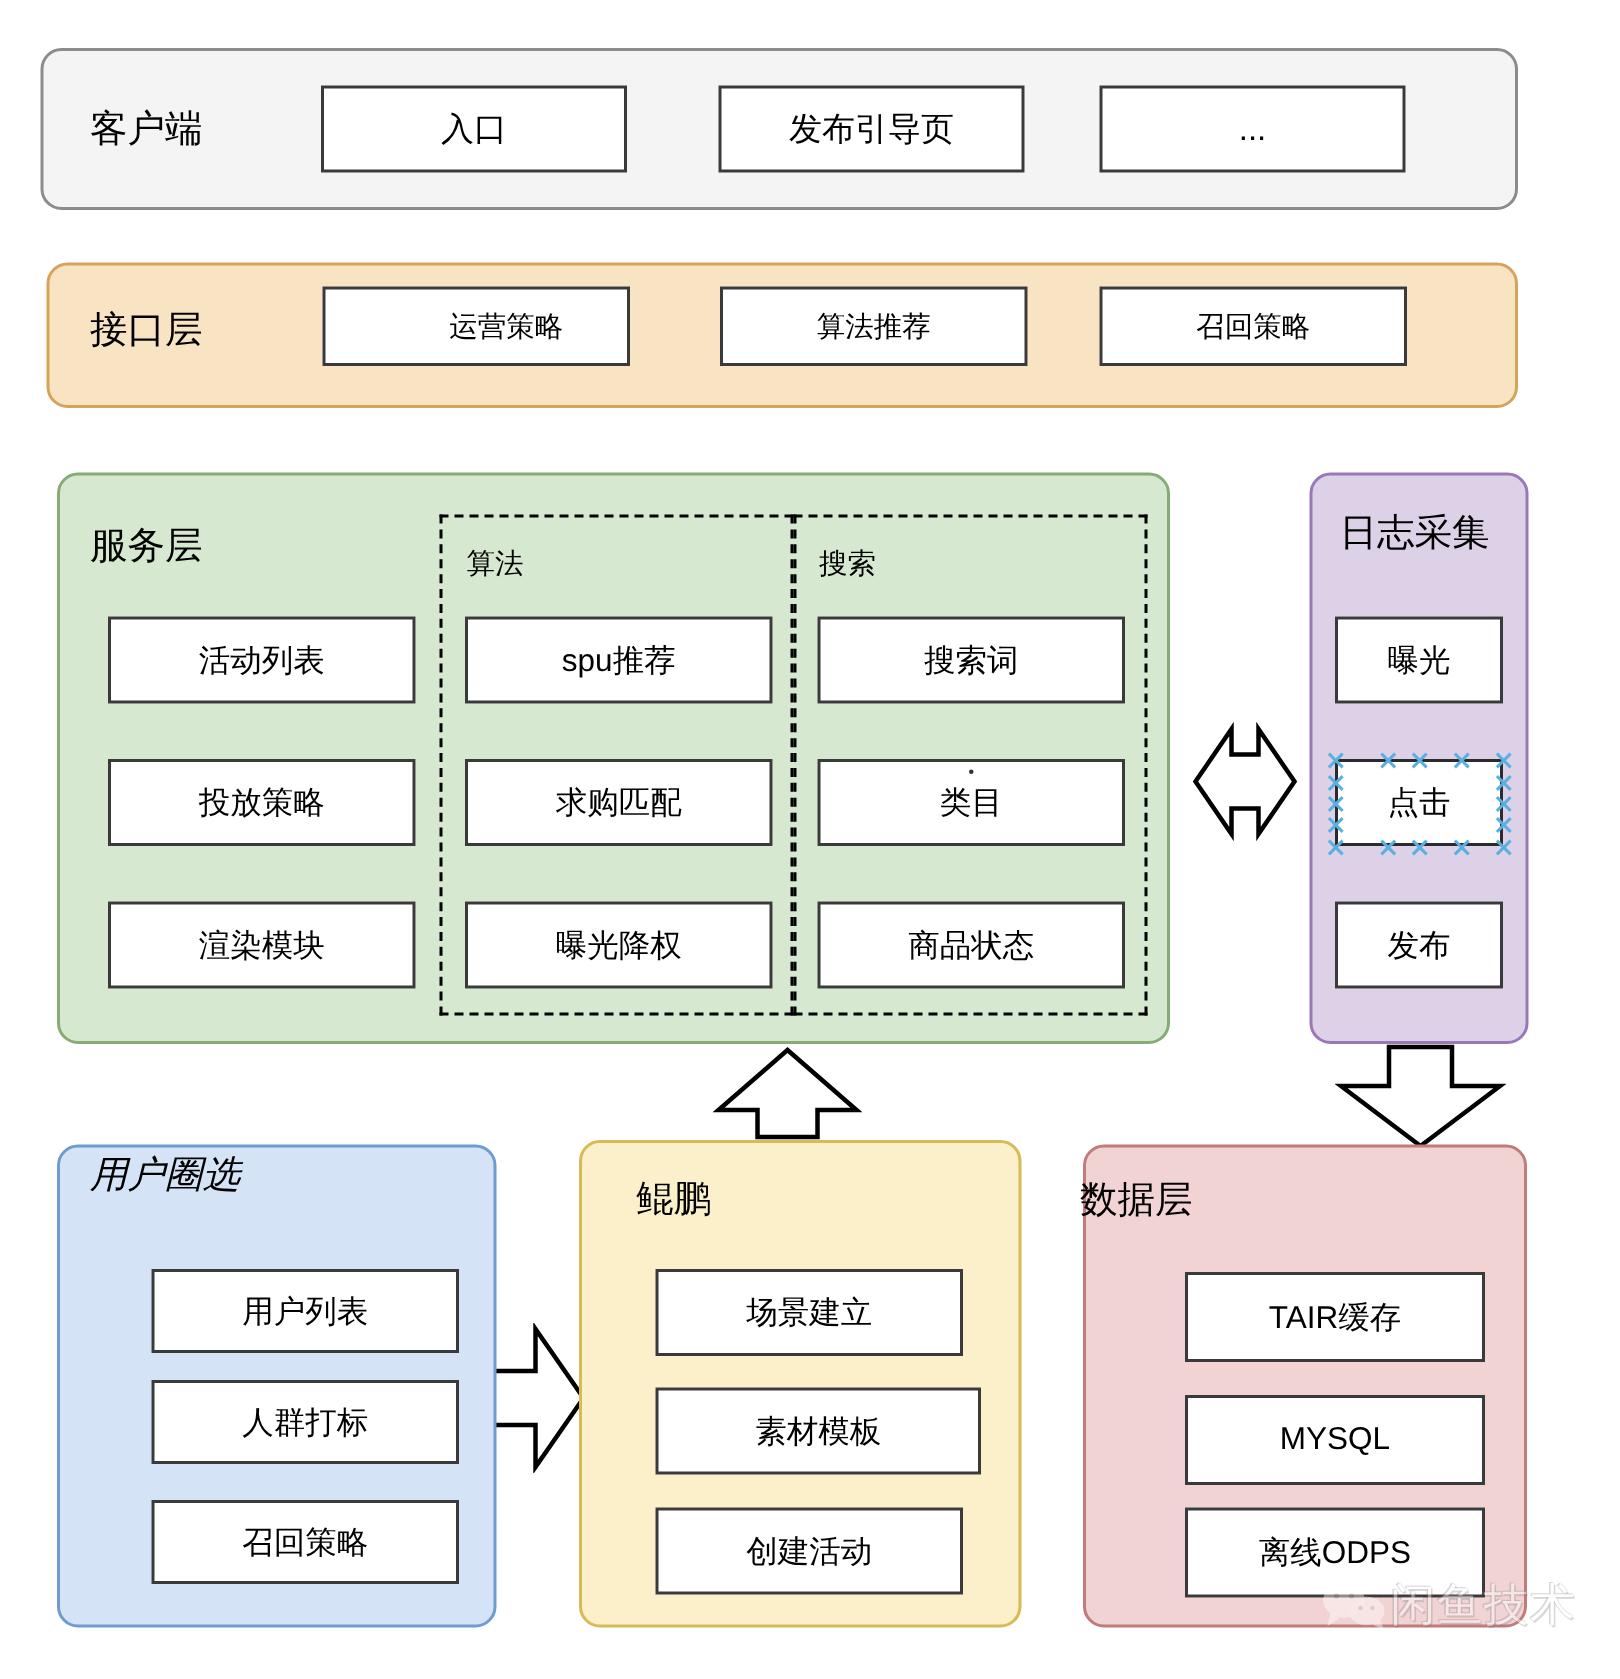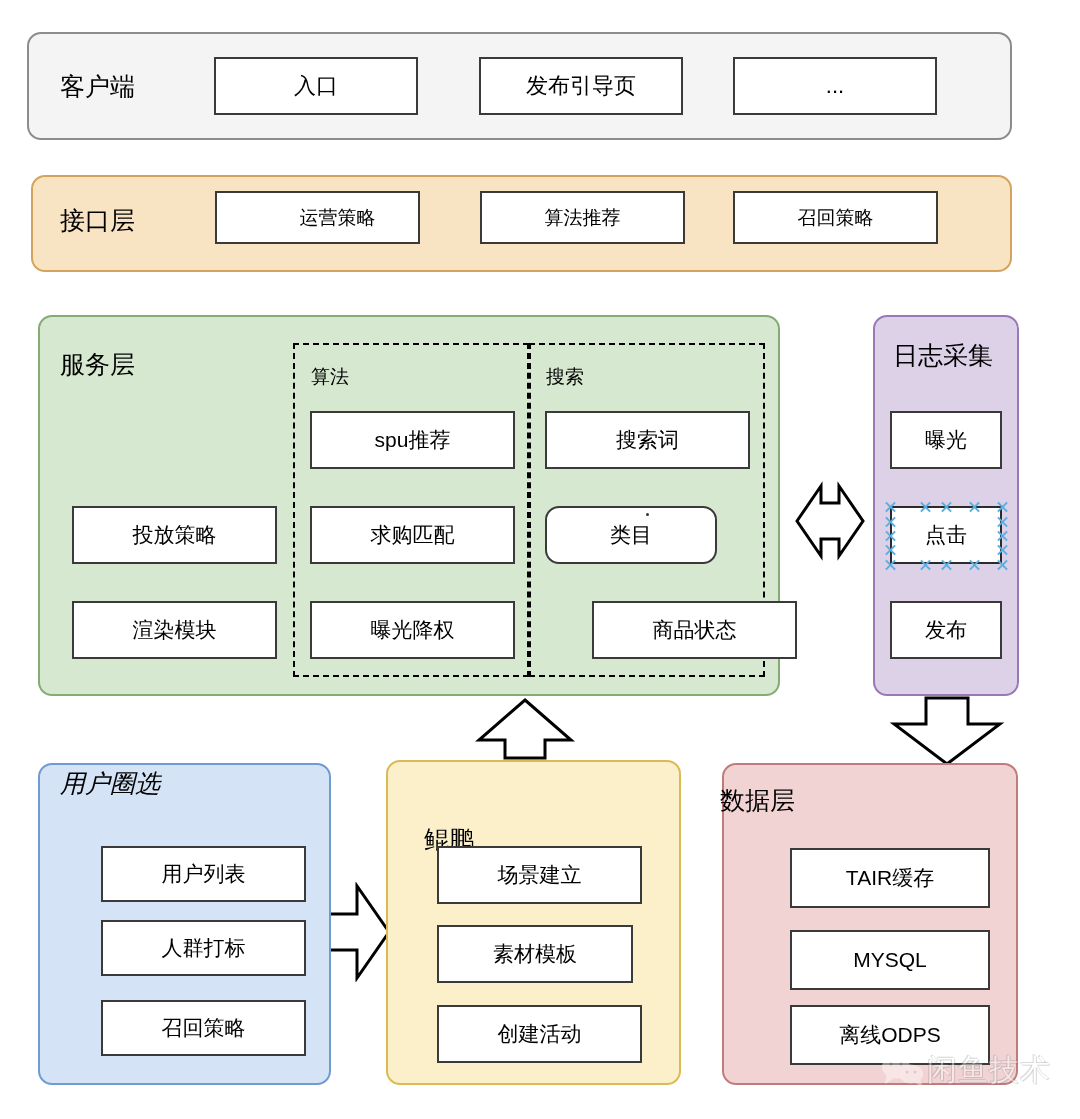--- a/index.html
+++ b/index.html
@@ -115,35 +115,36 @@
 
   <div class="panel" style="left:31px; top:175px; width:981px; height:97px; background:#f8e3c3; border-color:#d6a35c;"></div>
   <div class="panel-title" style="left:60px; top:208px;">接口层</div>
   <div class="node small" style="left:215px; top:191px; width:205px; height:53px;padding-left:40px;">运营策略</div>
   <div class="node small" style="left:480px; top:191px; width:205px; height:53px;">算法推荐</div>
   <div class="node small" style="left:733px; top:191px; width:205px; height:53px;">召回策略</div>
 
   <div class="panel" style="left:38px; top:315px; width:742px; height:381px; background:#d6e8d0; border-color:#86ab75;"></div>
   <div class="panel-title" style="left:60px; top:352px;">服务层</div>
 
+  <div class="node" style="left:72px; top:411px; width:205px; height:58px;">活动列表</div>
   <div class="node" style="left:72px; top:506px; width:205px; height:58px;">投放策略</div>
   <div class="node" style="left:72px; top:601px; width:205px; height:58px;">渲染模块</div>
 
   <div class="dashed-zone" style="left:293px; top:343px; width:236px; height:334px;"></div>
   <div class="sub-title" style="left:311px; top:367px;">算法</div>
   <div class="node" style="left:310px; top:411px; width:205px; height:58px;">spu推荐</div>
   <div class="node" style="left:310px; top:506px; width:205px; height:58px;">求购匹配</div>
   <div class="node" style="left:310px; top:601px; width:205px; height:58px;">曝光降权</div>
 
   <div class="dashed-zone" style="left:529px; top:343px; width:236px; height:334px;"></div>
   <div class="sub-title" style="left:546px; top:367px;">搜索</div>
   <div class="node" style="left:545px; top:411px; width:205px; height:58px;">搜索词</div>
-  <div class="node" style="left:545px; top:506px; width:172px; height:58px;border-radius:14px;">类目</div>
+  <div class="node" style="left:545px; top:506px; width:205px; height:58px;">类目</div>
   <div style="position:absolute; left:646px; top:513px; width:3px; height:3px; background:#333; border-radius:50%;"></div>
-  <div class="node" style="left:545px; top:601px; width:205px; height:58px;margin-left:47px;">商品状态</div>
+  <div class="node" style="left:545px; top:601px; width:205px; height:58px;">商品状态</div>
 
   <div class="panel" style="left:873px; top:315px; width:146px; height:381px; background:#ddd1e8; border-color:#9a78b8;"></div>
   <div class="panel-title" style="left:893px; top:343px;">日志采集</div>
   <div class="node" style="left:890px; top:411px; width:112px; height:58px;">曝光</div>
 
   <div class="node selected-node" style="left:890px; top:506px; width:112px; height:58px;">点击</div>
 
   <div class="handle" style="left:884px; top:500px;"></div>
   <div class="handle" style="left:919px; top:500px;"></div>
   <div class="handle" style="left:940px; top:500px;"></div>
@@ -187,23 +188,23 @@
     </svg>
   </div>
 
   <div class="panel" style="left:38px; top:763px; width:293px; height:322px; background:#d4e3f6; border-color:#6f9bd1;"></div>
   <div class="panel-title" style="left:60px; top:771px;font-style:italic;">用户圈选</div>
   <div class="node" style="left:101px; top:846px; width:205px; height:56px;">用户列表</div>
   <div class="node" style="left:101px; top:920px; width:205px; height:56px;">人群打标</div>
   <div class="node" style="left:101px; top:1000px; width:205px; height:56px;">召回策略</div>
 
   <div class="panel" style="left:386px; top:760px; width:295px; height:325px; background:#fcf0ca; border-color:#d8bb56;"></div>
-  <div class="panel-title" style="left:424px; top:827px;">鲲鹏</div>
+  <div class="panel-title" style="left:424px; top:787px;">鲲鹏</div>
   <div class="node" style="left:437px; top:846px; width:205px; height:58px;">场景建立</div>
-  <div class="node" style="left:437px; top:925px; width:196px; height:58px;">素材模板</div>
+  <div class="node" style="left:437px; top:925px; width:217px; height:58px;">素材模板</div>
   <div class="node" style="left:437px; top:1005px; width:205px; height:58px;">创建活动</div>
 
   <div class="panel" style="left:722px; top:763px; width:296px; height:322px; background:#f2d3d3; border-color:#c07b7b;"></div>
   <div class="panel-title" style="left:720px; top:788px;">数据层</div>
   <div class="node" style="left:790px; top:848px; width:200px; height:60px;">TAIR缓存</div>
   <div class="node" style="left:790px; top:930px; width:200px; height:60px;">MYSQL</div>
   <div class="node" style="left:790px; top:1005px; width:200px; height:60px;">离线ODPS</div>
 
   <div class="watermark" style="left:880px; top:1050px;">
     <span class="wm-icon">

